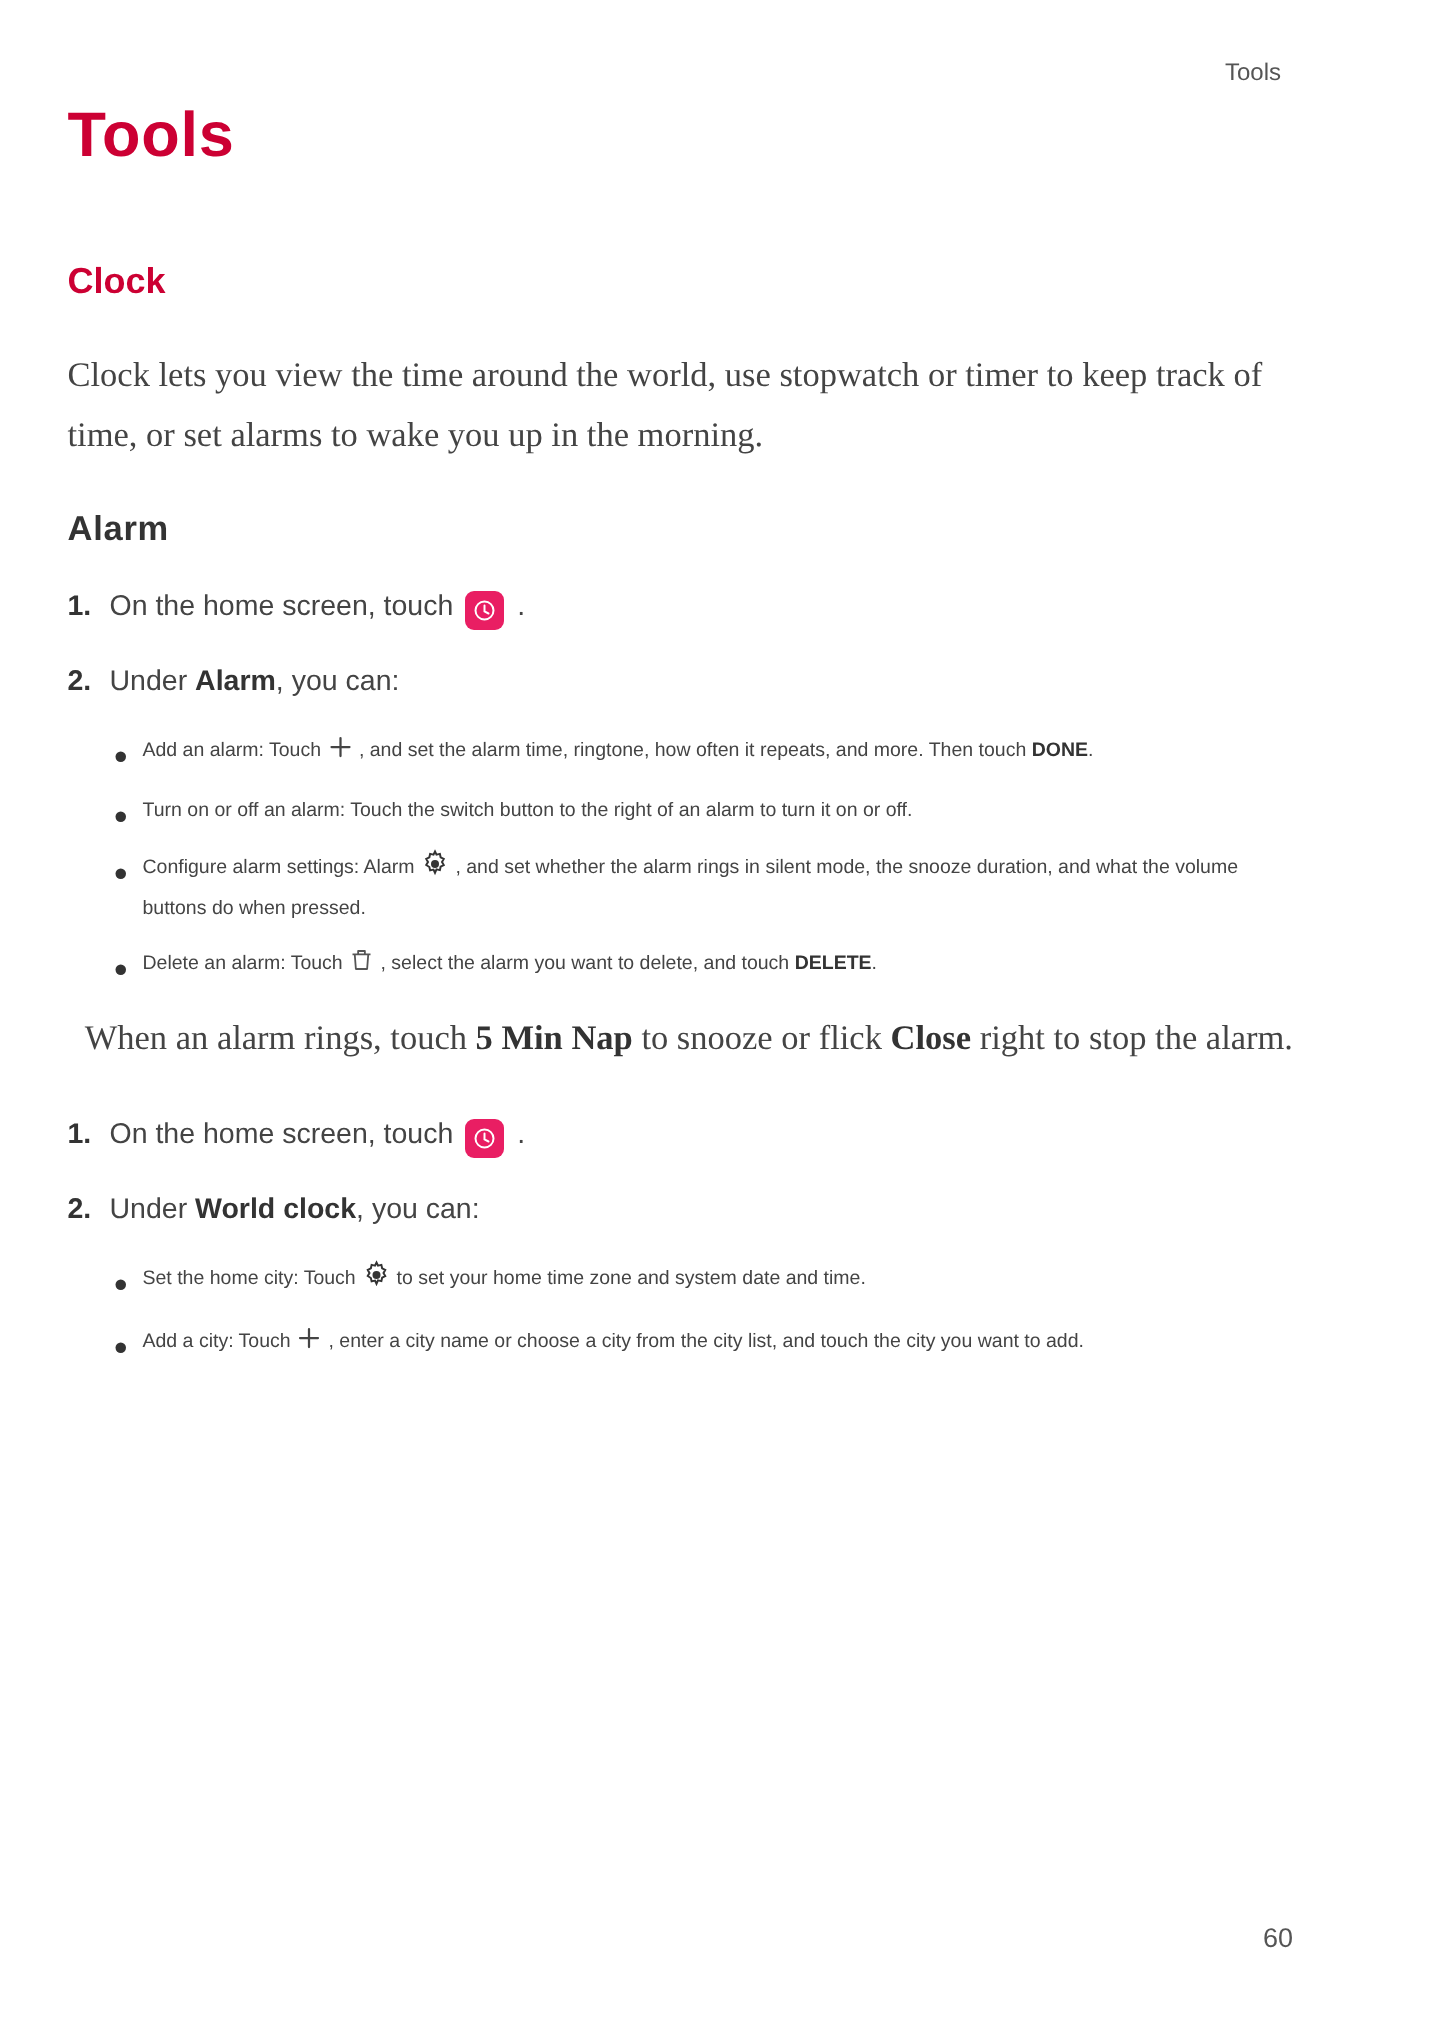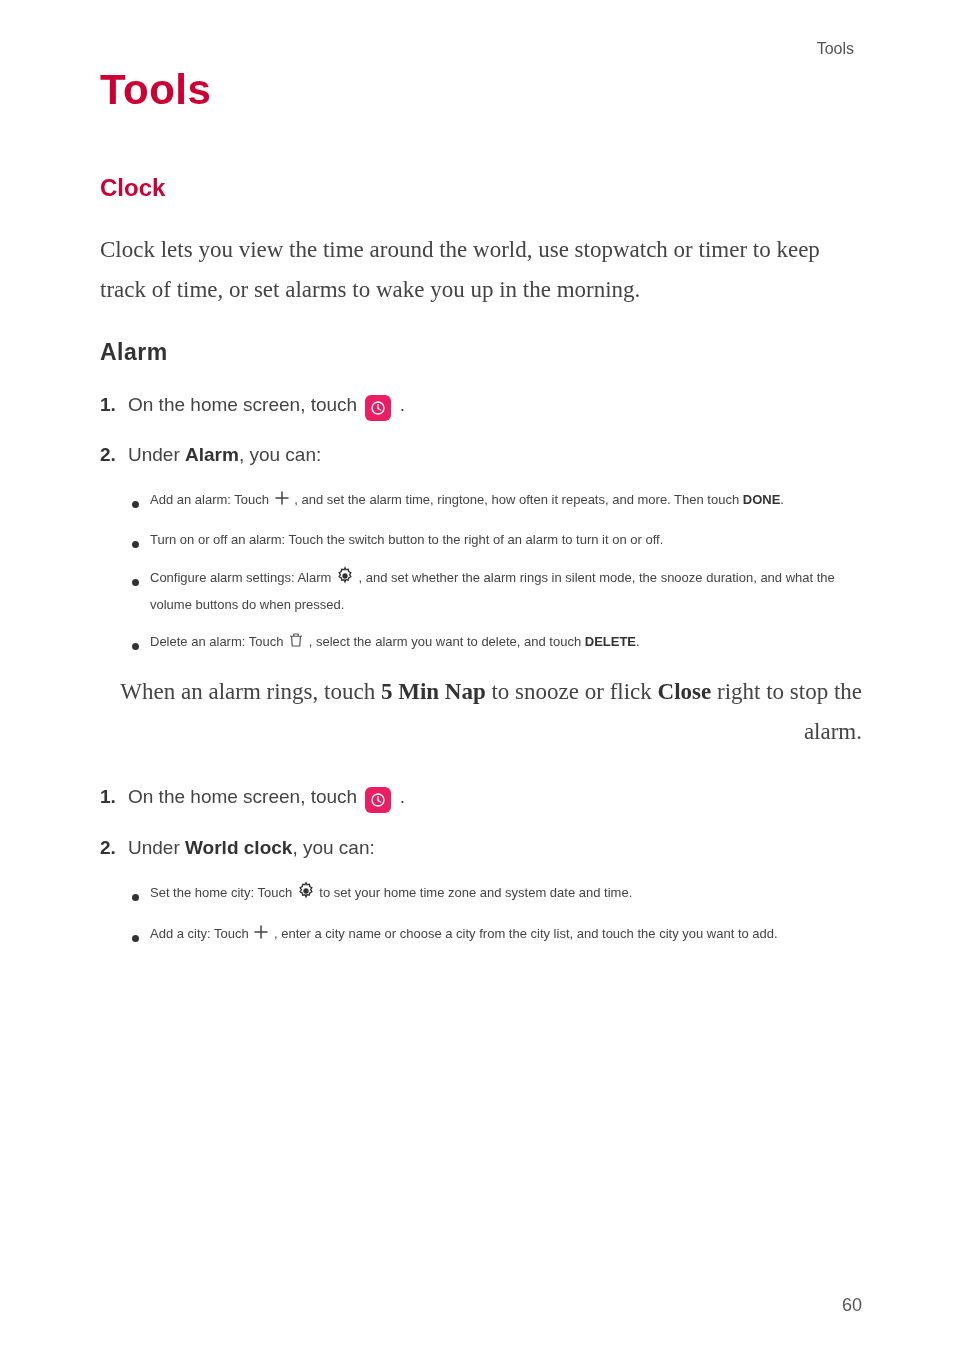--- a/index.html
+++ b/index.html
@@ -5,21 +5,21 @@
   * { margin: 0; padding: 0; box-sizing: border-box; }
   body {
     width: 954px;
     height: 1352px;
     background: #ffffff;
     font-family: "Segoe UI", "Helvetica Neue", Arial, sans-serif;
     color: #333333;
     position: relative;
   }
   .page {
-    padding: 40px 92px 0 100px;
+    padding: 40px 92px 0 45px;
   }
   .header-label {
     text-align: right;
     font-size: 16px;
     color: #555555;
     margin-bottom: 8px;
     padding-right: 8px;
   }
   .h1 {
     color: #cc0033;
@@ -98,21 +98,21 @@
     align-items: center;
     justify-content: center;
     vertical-align: -5px;
   }
   .clock-app-icon svg { width: 16px; height: 16px; }
   .plus-icon { display:inline-block; vertical-align:-3px;}
   .gear-icon { display:inline-block; vertical-align:-4px;}
   .trash-icon { display:inline-block; vertical-align:-4px;}
   .page-number {
     position: absolute;
-    bottom: 36px;
+    bottom: 49px;
     right: 92px;
     font-size: 18px;
     color: #555555;
   }
 </style>
 </head>
 <body>
 
 <div class="page">
   <div class="header-label">Tools</div>

